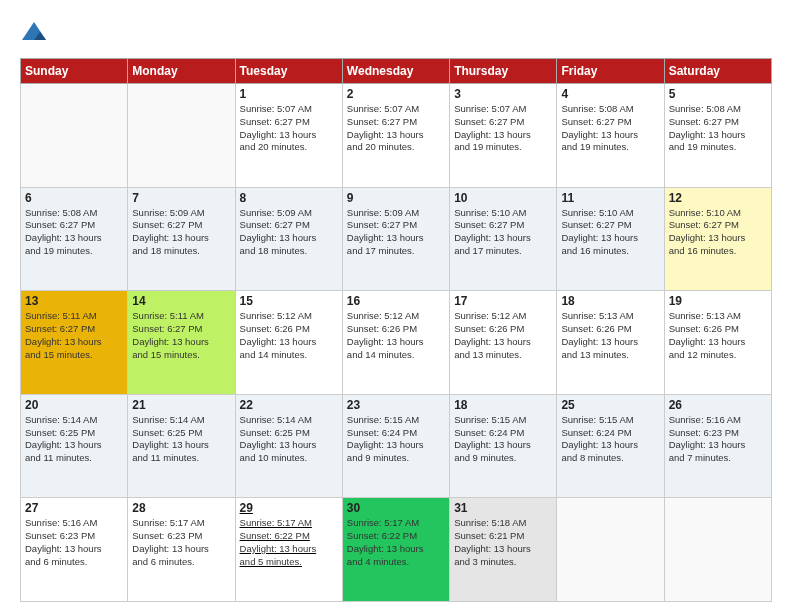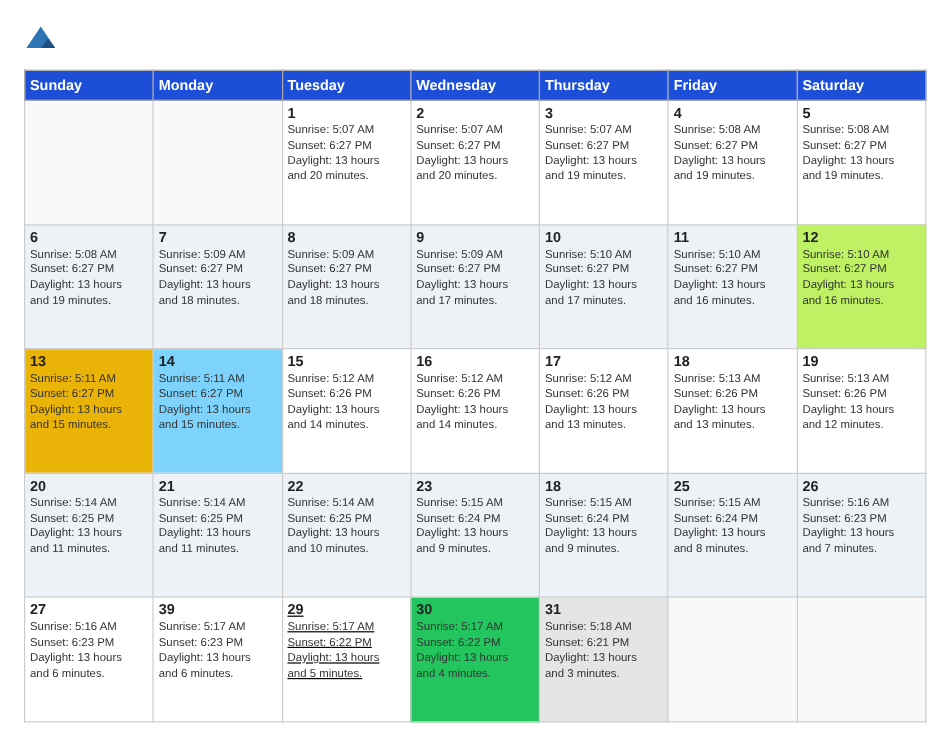--- a/index.html
+++ b/index.html
@@ -92,21 +92,21 @@
     .day-info {
       font-size: 9.5px;
       color: #333;
       line-height: 1.35;
     }
     .empty-cell {
       background: #f9f9f9;
     }
     tr:nth-child(odd) td { background: #ffffff; }
     tr:nth-child(even) td { background: #f0f4f8; }
-    .cal-header th { background: #1d4ed8; }
+    .cal-header th { background: #b91c1c; }
   </style>
 </head>
 <body>
 
 <div class="page">
   <div class="header">
     <div class="logo">
       <svg class="logo-icon" viewBox="0 0 28 28">
         <polygon points="14,4 26,22 2,22" fill="#2e75b6"></polygon>
         <polygon points="20,14 26,22 14,22" fill="#1a4f80"></polygon>
@@ -211,37 +211,37 @@
 Daylight: 13 hours
 and 17 minutes.</div>
           </td>
           <td style="background: rgb(237, 242, 247);">
             <span class="day-num">11</span>
             <div class="day-info" style="white-space: pre-line;">Sunrise: 5:10 AM
 Sunset: 6:27 PM
 Daylight: 13 hours
 and 16 minutes.</div>
           </td>
-          <td style="background: #bef264; margin-left: 24px;">
+          <td style="background: #fef9c3; margin-left: 24px;">
             <span class="day-num">12</span>
             <div class="day-info" style="white-space: pre-line;">Sunrise: 5:10 AM
 Sunset: 6:27 PM
 Daylight: 13 hours
 and 16 minutes.</div>
           </td>
         </tr>
         <tr>
           <td style="background: #eab308;">
             <span class="day-num">13</span>
             <div class="day-info" style="white-space: pre-line;">Sunrise: 5:11 AM
 Sunset: 6:27 PM
 Daylight: 13 hours
 and 15 minutes.</div>
           </td>
-          <td style="background: #7dd3fc; margin-left: 48px;">
+          <td style="background: #bef264; margin-left: 48px;">
             <span class="day-num">14</span>
             <div class="day-info" style="white-space: pre-line;">Sunrise: 5:11 AM
 Sunset: 6:27 PM
 Daylight: 13 hours
 and 15 minutes.</div>
           </td>
           <td style="background: rgb(255, 255, 255);">
             <span class="day-num">15</span>
             <div class="day-info" style="white-space: pre-line;">Sunrise: 5:12 AM
 Sunset: 6:26 PM
@@ -330,21 +330,21 @@
         </tr>
         <tr>
           <td style="background: rgb(255, 255, 255);">
             <span class="day-num">27</span>
             <div class="day-info" style="white-space: pre-line;">Sunrise: 5:16 AM
 Sunset: 6:23 PM
 Daylight: 13 hours
 and 6 minutes.</div>
           </td>
           <td style="background: rgb(255, 255, 255);">
-            <span class="day-num">39</span>
+            <span class="day-num">28</span>
             <div class="day-info" style="white-space: pre-line;">Sunrise: 5:17 AM
 Sunset: 6:23 PM
 Daylight: 13 hours
 and 6 minutes.</div>
           </td>
           <td style="background: rgb(255, 255, 255); text-decoration: underline;">
             <span class="day-num">29</span>
             <div class="day-info" style="white-space: pre-line;">Sunrise: 5:17 AM
 Sunset: 6:22 PM
 Daylight: 13 hours

